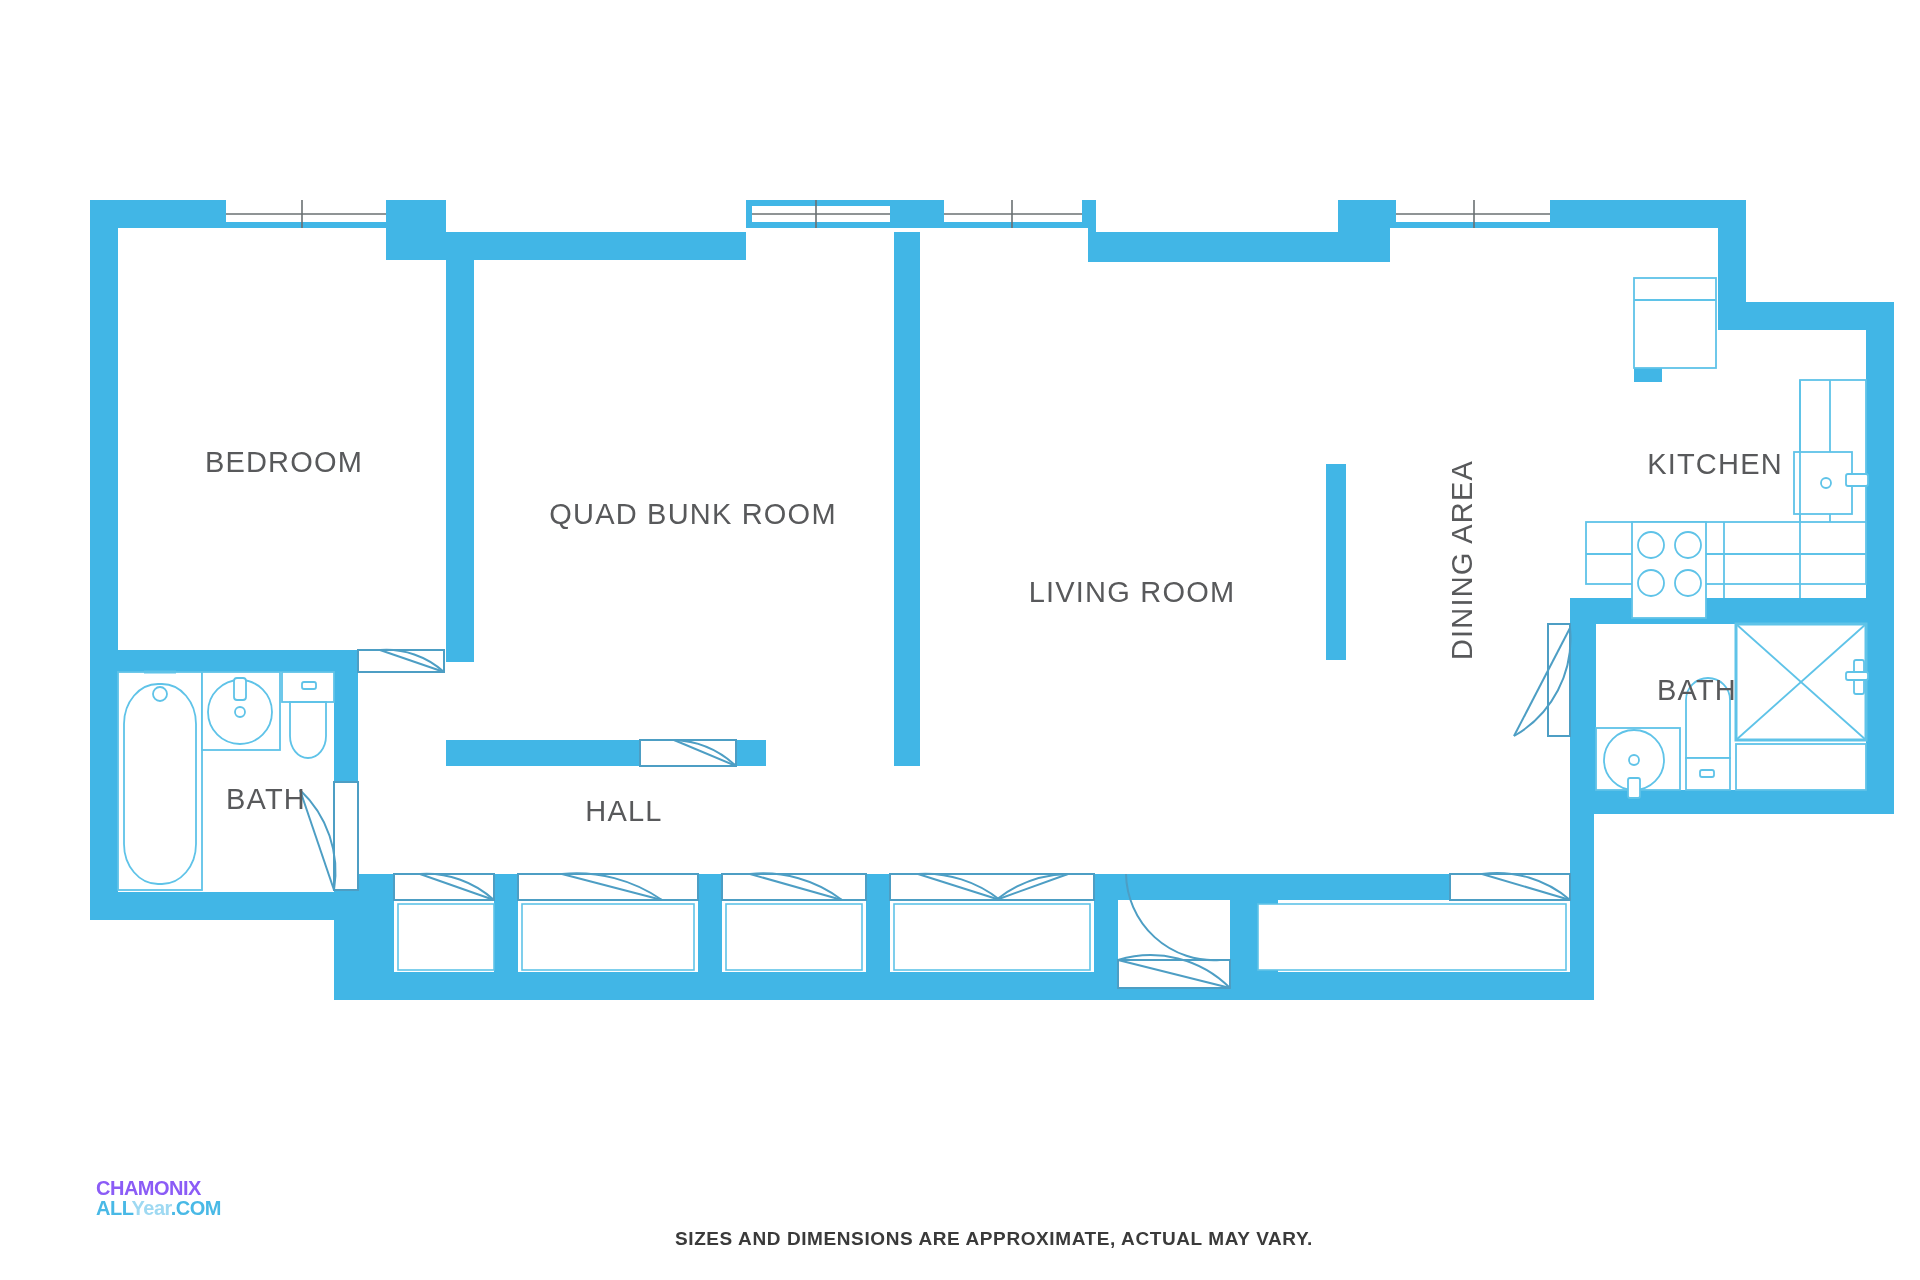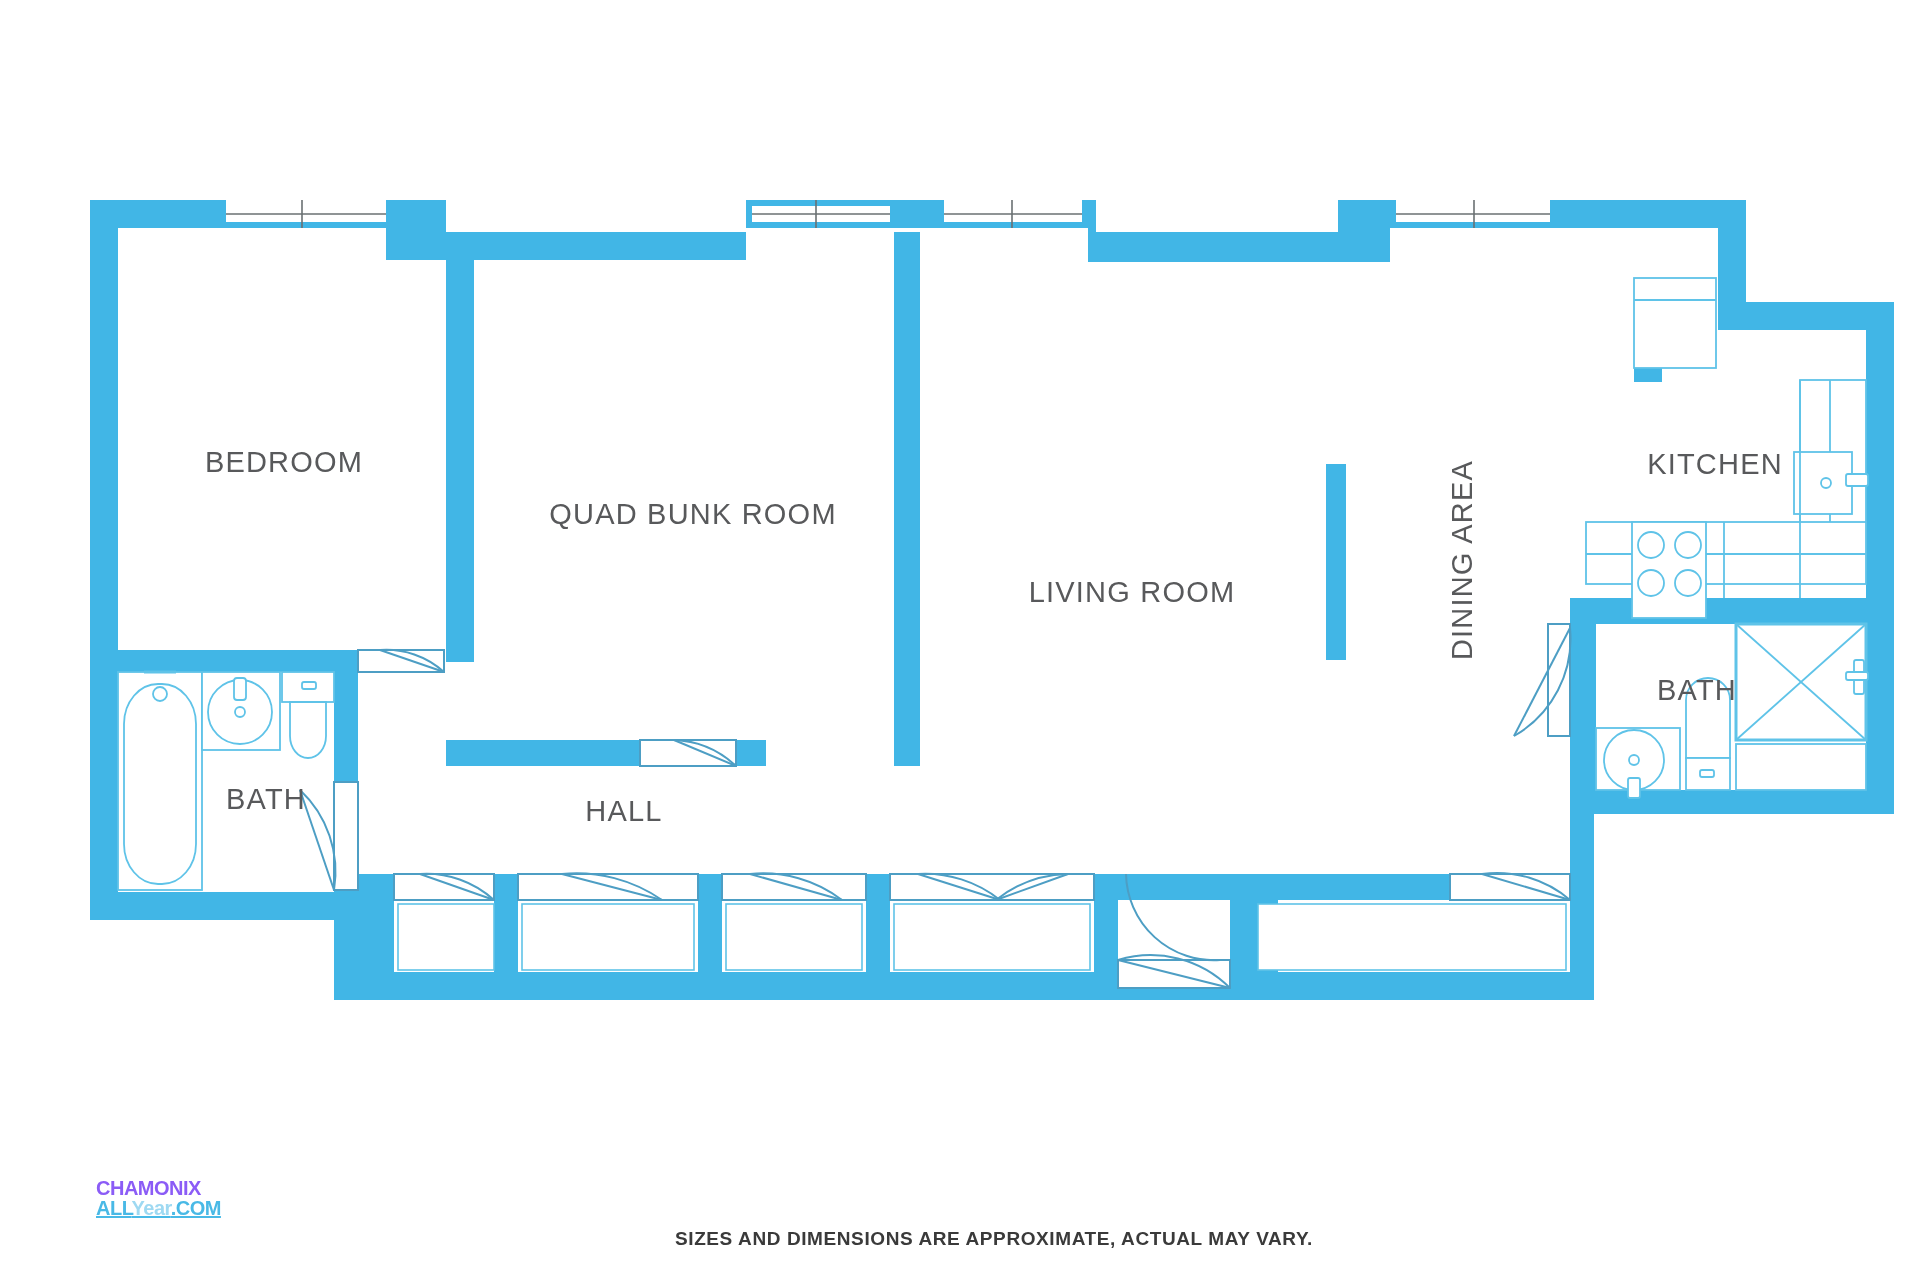--- a/index.html
+++ b/index.html
@@ -54,21 +54,21 @@
     width: 140px;
     line-height: 1.02;
     font-family: "Liberation Sans", sans-serif;
     font-weight: 700;
     font-size: 20px;
     letter-spacing: -0.5px;
     color: #5ec3e8;
     user-select: none;
   }
   .brand-line1 { display: block; color: #8b5cf6; }
-  .brand-line2 { display: block; color: #49b9e6; text-decoration: underline; }
+  .brand-line2 { display: block; color: #49b9e6; }
   .brand-sub { color: #9ed9f2; }
 </style>
 </head>
 <body>
 
 <div id="plan-root">
 
   <svg class="floorplan" viewBox="0 0 1920 1280" xmlns="http://www.w3.org/2000/svg">
 
     <g fill="#41b6e6">

